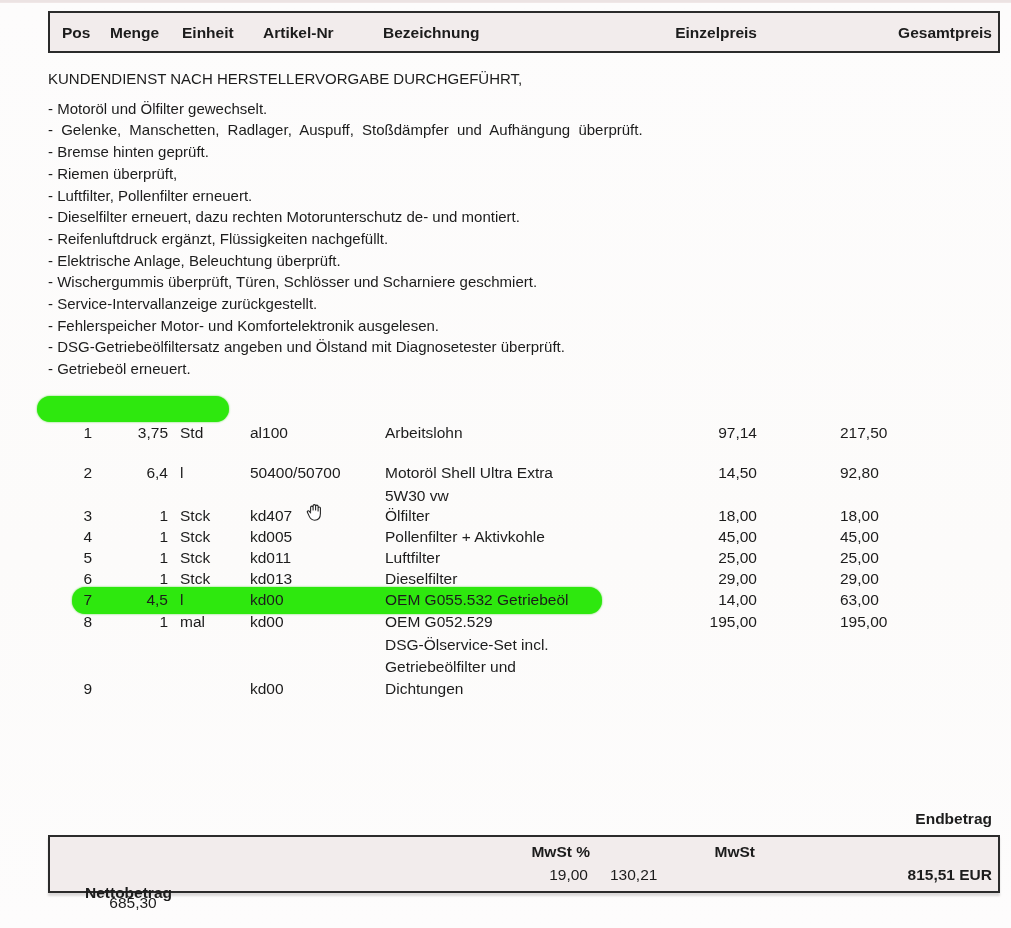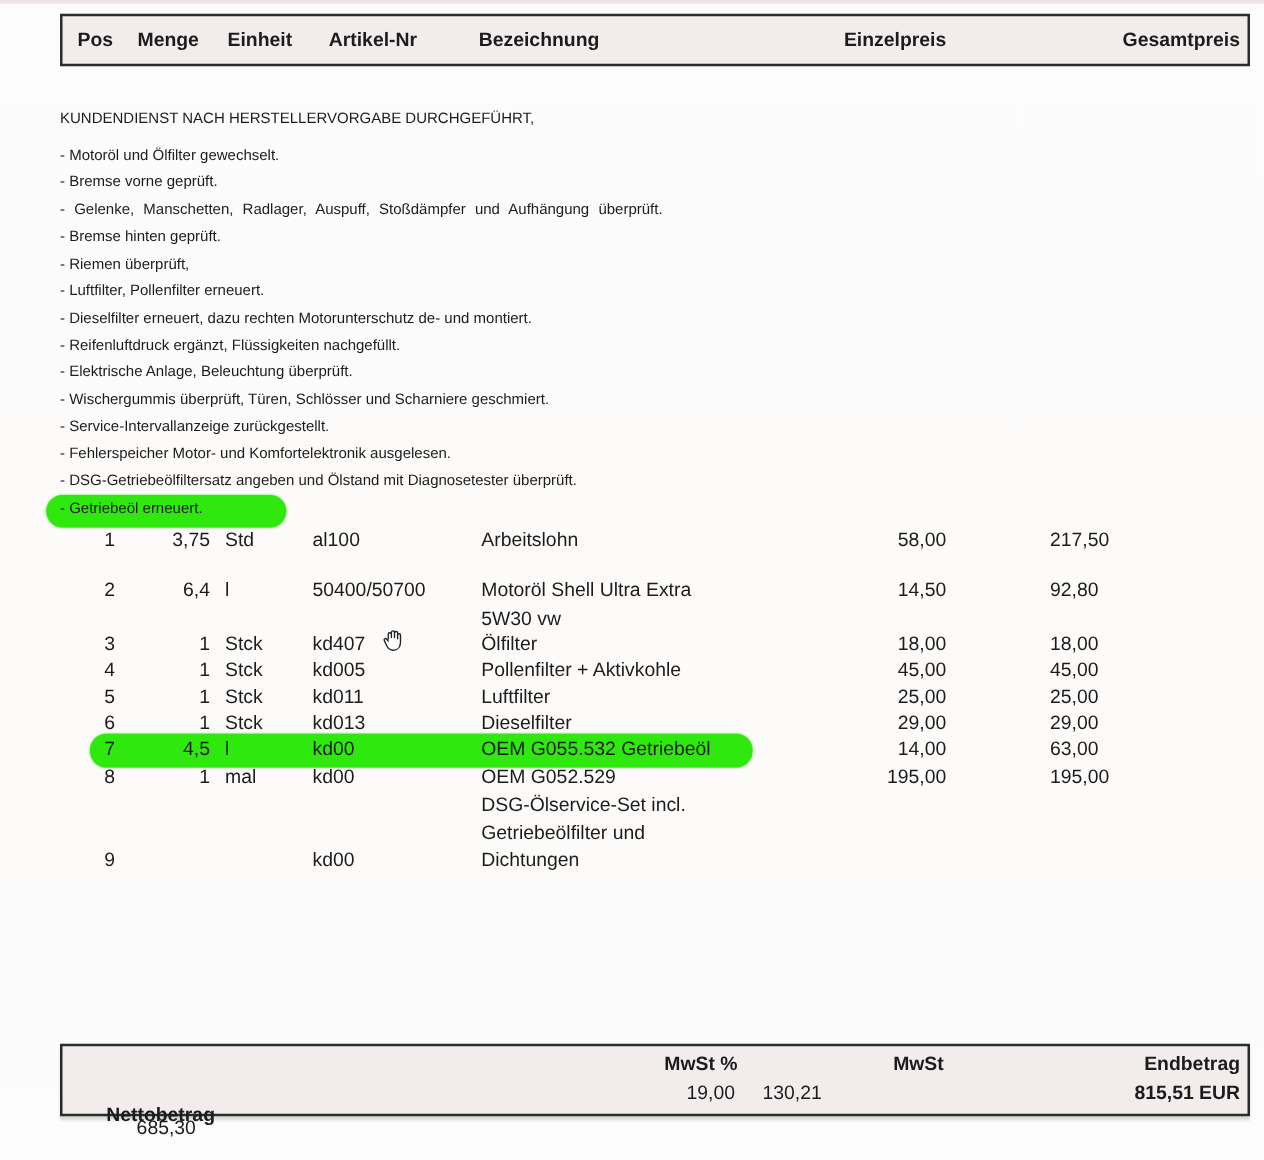--- a/index.html
+++ b/index.html
@@ -30,22 +30,22 @@
   .h-pos      { left:62px; }
   .h-menge    { left:110px; }
   .h-einheit  { left:182px; }
   .h-artikel  { left:263px; }
   .h-bez      { left:383px; }
   .h-ep       { left:600px; width:157px; text-align:right; }
   .h-gp       { left:832px; width:160px; text-align:right; }
 
   
   .notes {
-    position:absolute; left:48px; top:84px; width:740px;
-    font-size:12px; line-height:21.7px; white-space:nowrap;
+    position:absolute; left:48px; top:68px; width:740px;
+    font-size:15px; line-height:21.7px; white-space:nowrap;
     z-index:2;
   }
   .note-title { margin-bottom:8px; }
   .note-line.wide { word-spacing:4px; }
 
   
   .hl { position:absolute; background:#2ee80e; border-radius:13px; z-index:1;
         box-shadow:0 0 2px rgba(46,210,14,.8); }
   .hl-note { left:37px; top:396px; width:192px; height:26px; }
   .hl-row7 { left:72px; top:587px; width:530px; height:27px; }
@@ -80,21 +80,21 @@
   .totals-box {
     position:absolute; left:48px; top:835px; width:948px; height:54px;
     background:#f2ecec; border:2px solid #2b2b2b;
     box-shadow:0 3px 2px rgba(120,110,110,.25);
   }
   .fcell { position:absolute; font-size:15.5px; white-space:nowrap; z-index:2; }
   .flabel { font-weight:700; }
   .f-label-netto { left:85px;  top:884px; }
   .f-label-mwstp { left:440px; top:843px; width:150px; text-align:right; }
   .f-label-mwst  { left:610px; top:843px; width:145px; text-align:right; }
-  .f-label-end   { left:840px; top:843px; width:152px; text-align:right; }
+  .f-label-end   { left:840px; top:810px; width:152px; text-align:right; }
   .f-val-netto   { left:85px;  top:894px; width:96px;  text-align:center; }
   .f-val-mwstp   { left:440px; top:866px; width:148px; text-align:right; }
   .f-val-mwst    { left:610px; top:866px; width:143px; }
   .f-val-end     { left:840px; top:866px; width:152px; text-align:right; font-weight:700; }
 </style>
 </head>
 <body>
 
 <div class="paper">
   <div class="crease c1"></div>
@@ -109,21 +109,20 @@
   <span class="hcell h-bez">Bezeichnung</span>
   <span class="hcell h-ep">Einzelpreis</span>
   <span class="hcell h-gp">Gesamtpreis</span>
 
   <div class="hl hl-note"></div>
   <div class="hl hl-row7"></div>
 
   <div class="notes">
     <div class="note-title">KUNDENDIENST NACH HERSTELLERVORGABE DURCHGEFÜHRT,</div>
     <div class="note-line">- Motoröl und Ölfilter gewechselt.</div>
-    <div class="note-line">- Bremse vorne geprüft.</div>
     <div class="note-line wide">- Gelenke, Manschetten, Radlager, Auspuff, Stoßdämpfer und Aufhängung überprüft.</div>
     <div class="note-line">- Bremse hinten geprüft.</div>
     <div class="note-line">- Riemen überprüft,</div>
     <div class="note-line">- Luftfilter, Pollenfilter erneuert.</div>
     <div class="note-line">- Dieselfilter erneuert, dazu rechten Motorunterschutz de- und montiert.</div>
     <div class="note-line">- Reifenluftdruck ergänzt, Flüssigkeiten nachgefüllt.</div>
     <div class="note-line">- Elektrische Anlage, Beleuchtung überprüft.</div>
     <div class="note-line">- Wischergummis überprüft, Türen, Schlösser und Scharniere geschmiert.</div>
     <div class="note-line">- Service-Intervallanzeige zurückgestellt.</div>
     <div class="note-line">- Fehlerspeicher Motor- und Komfortelektronik ausgelesen.</div>
@@ -131,21 +130,21 @@
     <div class="note-line">- Getriebeöl erneuert.</div>
   </div>
 
   <div class="items">
     <div class="item-row r1">
       <span class="c-pos">1</span>
       <span class="c-menge">3,75</span>
       <span class="c-einheit">Std</span>
       <span class="c-artikel">al100</span>
       <span class="c-desc">Arbeitslohn</span>
-      <span class="c-ep">58,00</span>
+      <span class="c-ep">97,14</span>
       <span class="c-gp">217,50</span>
     </div>
     <div class="item-row r2">
       <span class="c-pos">2</span>
       <span class="c-menge">6,4</span>
       <span class="c-einheit">l</span>
       <span class="c-artikel">50400/50700</span>
       <span class="c-desc">Motoröl Shell Ultra Extra</span>
       <span class="c-desc2">5W30 vw</span>
       <span class="c-ep">14,50</span>

